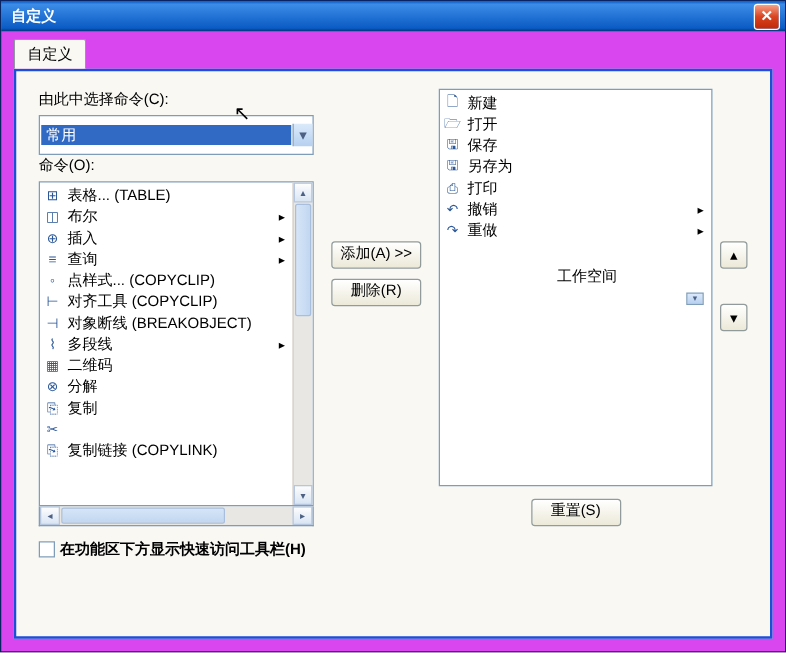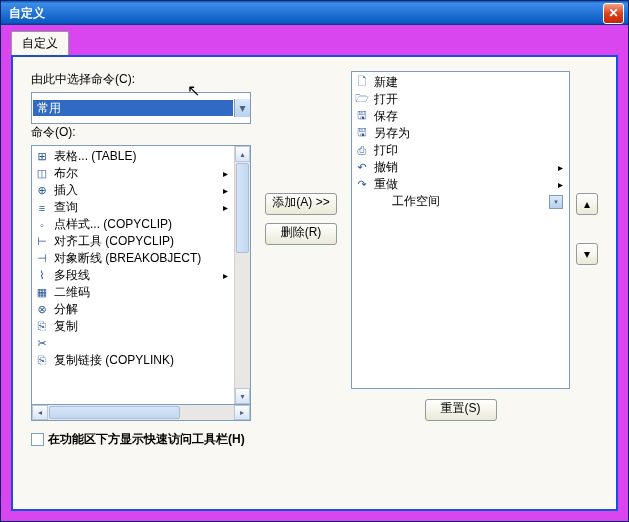--- a/index.html
+++ b/index.html
@@ -29,21 +29,21 @@
 .sbtn { height: 16px; background: linear-gradient(to bottom,#fdfdfd,#d9e5f4); border:1px solid #b5c6de; display:flex;align-items:center;justify-content:center;font-size:8px;color:#4d6185; }
 .sbtn.down { margin-top: auto; }
 .thumb { height: 90px; margin: 1px; background: linear-gradient(to right,#d6e5f8,#c1d7f0); border:1px solid #a7bedd; border-radius:2px; }
 .hscroll { height: 16px; background: #e9e7e3; border:1px solid #7f9db9; border-top:none; display:flex; }
 .hscroll .sbtn { width: 16px; height: auto; }
 .hthumb { flex:0 0 60%; margin:1px; background: linear-gradient(to bottom,#d6e5f8,#c1d7f0); border:1px solid #a7bedd; border-radius:2px; }
 .right-list { border: 1px solid #7f9db9; background: #fff; flex: 1; padding: 2px 0; }
 .r-item { display: flex; align-items: center; height: 17px; padding: 0 2px; gap: 4px; }
 .r-item .arrow { margin-left: auto; margin-right: 4px; font-size: 10px; }
 .r-item .dd { margin-left: auto; margin-right: 4px; width: 14px; height: 14px; background: linear-gradient(to bottom,#dbeafb,#b6d0ef); border:1px solid #7f9db9; display:flex;align-items:center;justify-content:center;font-size:7px;color:#4d6185; }
-.r-item.indent { padding-left: 20px; }
+.r-item.indent { padding-left: 20px; flex-direction: column; }
 .btn { min-width: 72px; height: 22px; background: linear-gradient(to bottom,#fff,#ece9d8); border: 1px solid #919b9c; border-radius: 3px; display: flex; align-items: flex-start; justify-content: center; padding: 0 4px; }
 .updown { display: flex; flex-direction: column; gap: 28px; padding-top: 122px; }
 .sqbtn { width: 22px; height: 22px; background: linear-gradient(to bottom,#fff,#ece9d8); border:1px solid #919b9c; border-radius:3px; display:flex;align-items:center;justify-content:center; }
 .reset-row { display:flex; justify-content:center; margin-top:10px; }
 .checkbox-row { display: flex; align-items: center; gap: 4px; margin-top: 10px; font-weight: bold; }
 .chk { width: 13px; height: 13px; background: #fff; border: 1px solid #7f9db9; }
 .cursor { position: absolute; left: 186px; top: 56px; pointer-events: none; font-size: 16px; color: #000; }
 </style>
 </head>
 <body>

